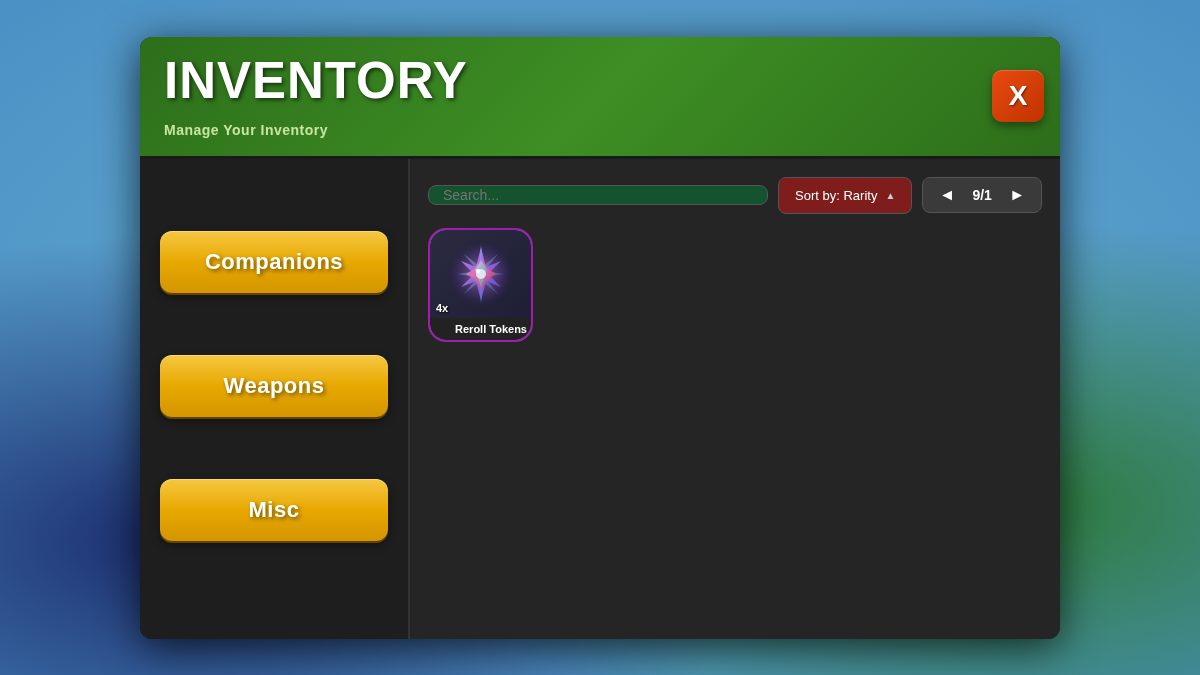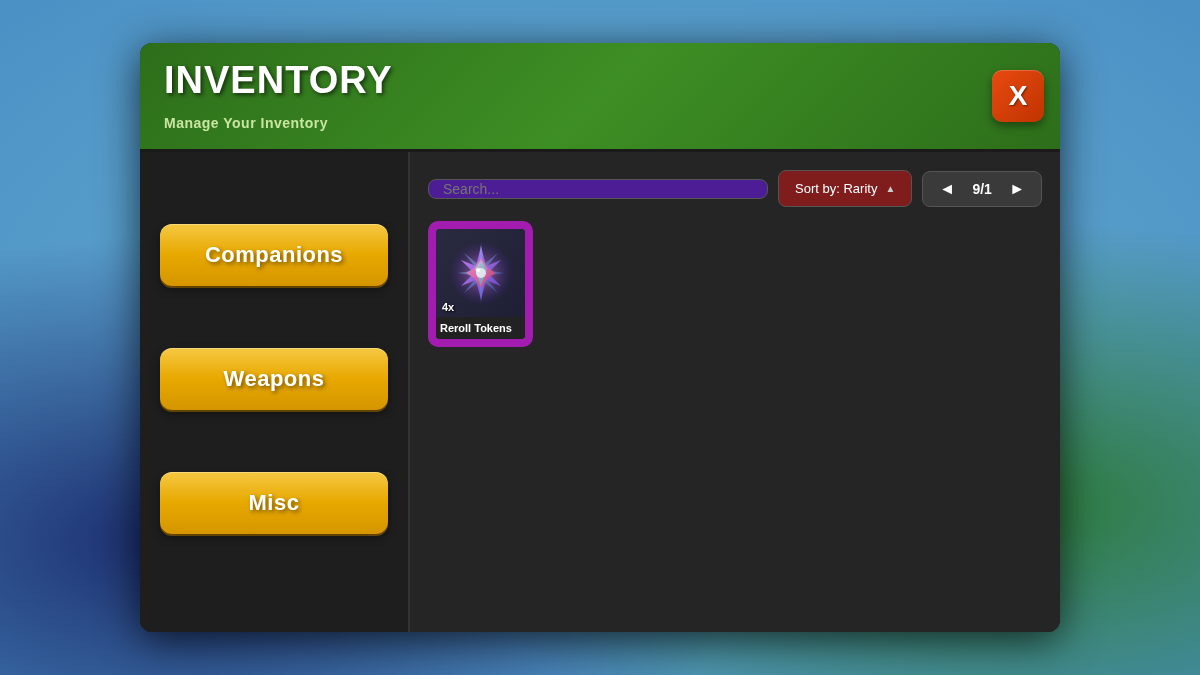--- a/index.html
+++ b/index.html
@@ -41,21 +41,21 @@
     }
 
     .modal-header {
       background: linear-gradient(135deg, #2d6e1a 0%, #3d8e24 50%, #2d6e1a 100%);
       padding: 18px 60px 18px 24px;
       position: relative;
       border-bottom: 3px solid #1a1a1a;
     }
 
     .modal-title {
-      font-size: 38px;
+      font-size: 51px;
       font-weight: 900;
       color: white;
       text-shadow: 2px 2px 4px rgba(0,0,0,0.6);
       letter-spacing: 1px;
       line-height: 1;
     }
 
     .modal-subtitle {
       font-size: 14px;
       font-weight: 700;
@@ -127,21 +127,21 @@
 
     .toolbar {
       display: flex;
       gap: 10px;
       align-items: center;
     }
 
     .search-input {
       flex: 1;
       padding: 1px 14px;
-      background: #4c1d95;
+      background: #14532d;
       border: 1px solid #555;
       border-radius: 8px;
       color: #aaa;
       font-size: 14px;
       font-family: Arial, sans-serif;
       outline: none;
     }
 
     .sort-btn {
       padding: 10px 16px;
@@ -192,22 +192,22 @@
     .items-grid {
       display: flex;
       flex-wrap: wrap;
       gap: 12px;
       align-content: flex-start;
     }
 
     .item-card {
       width: 105px;
       background: #7dd3fc;
-      border: 8px solid #a21caf;
-      border-radius: 10px;
+      border: 2px solid #a21caf;
+      border-radius: 18px;
       overflow: hidden;
       cursor: pointer;
       display: flex;
       flex-direction: column;
       align-items: center;
       position: relative;
     }
 
     .item-image {
       width: 100%;
@@ -226,21 +226,21 @@
       font-size: 11px;
       font-weight: 900;
       color: white;
       text-shadow: 1px 1px 2px black;
       font-family: Arial, sans-serif;
     }
 
     .item-label {
       background: #222;
       width: 100%;
-      text-align: left;
+      text-align: right;
       padding: 5px 4px;
       font-size: 11px;
       font-weight: 700;
       color: white;
       font-family: Arial, sans-serif;
     }
 
     
     .crystal-gem {
       width: 70px;

